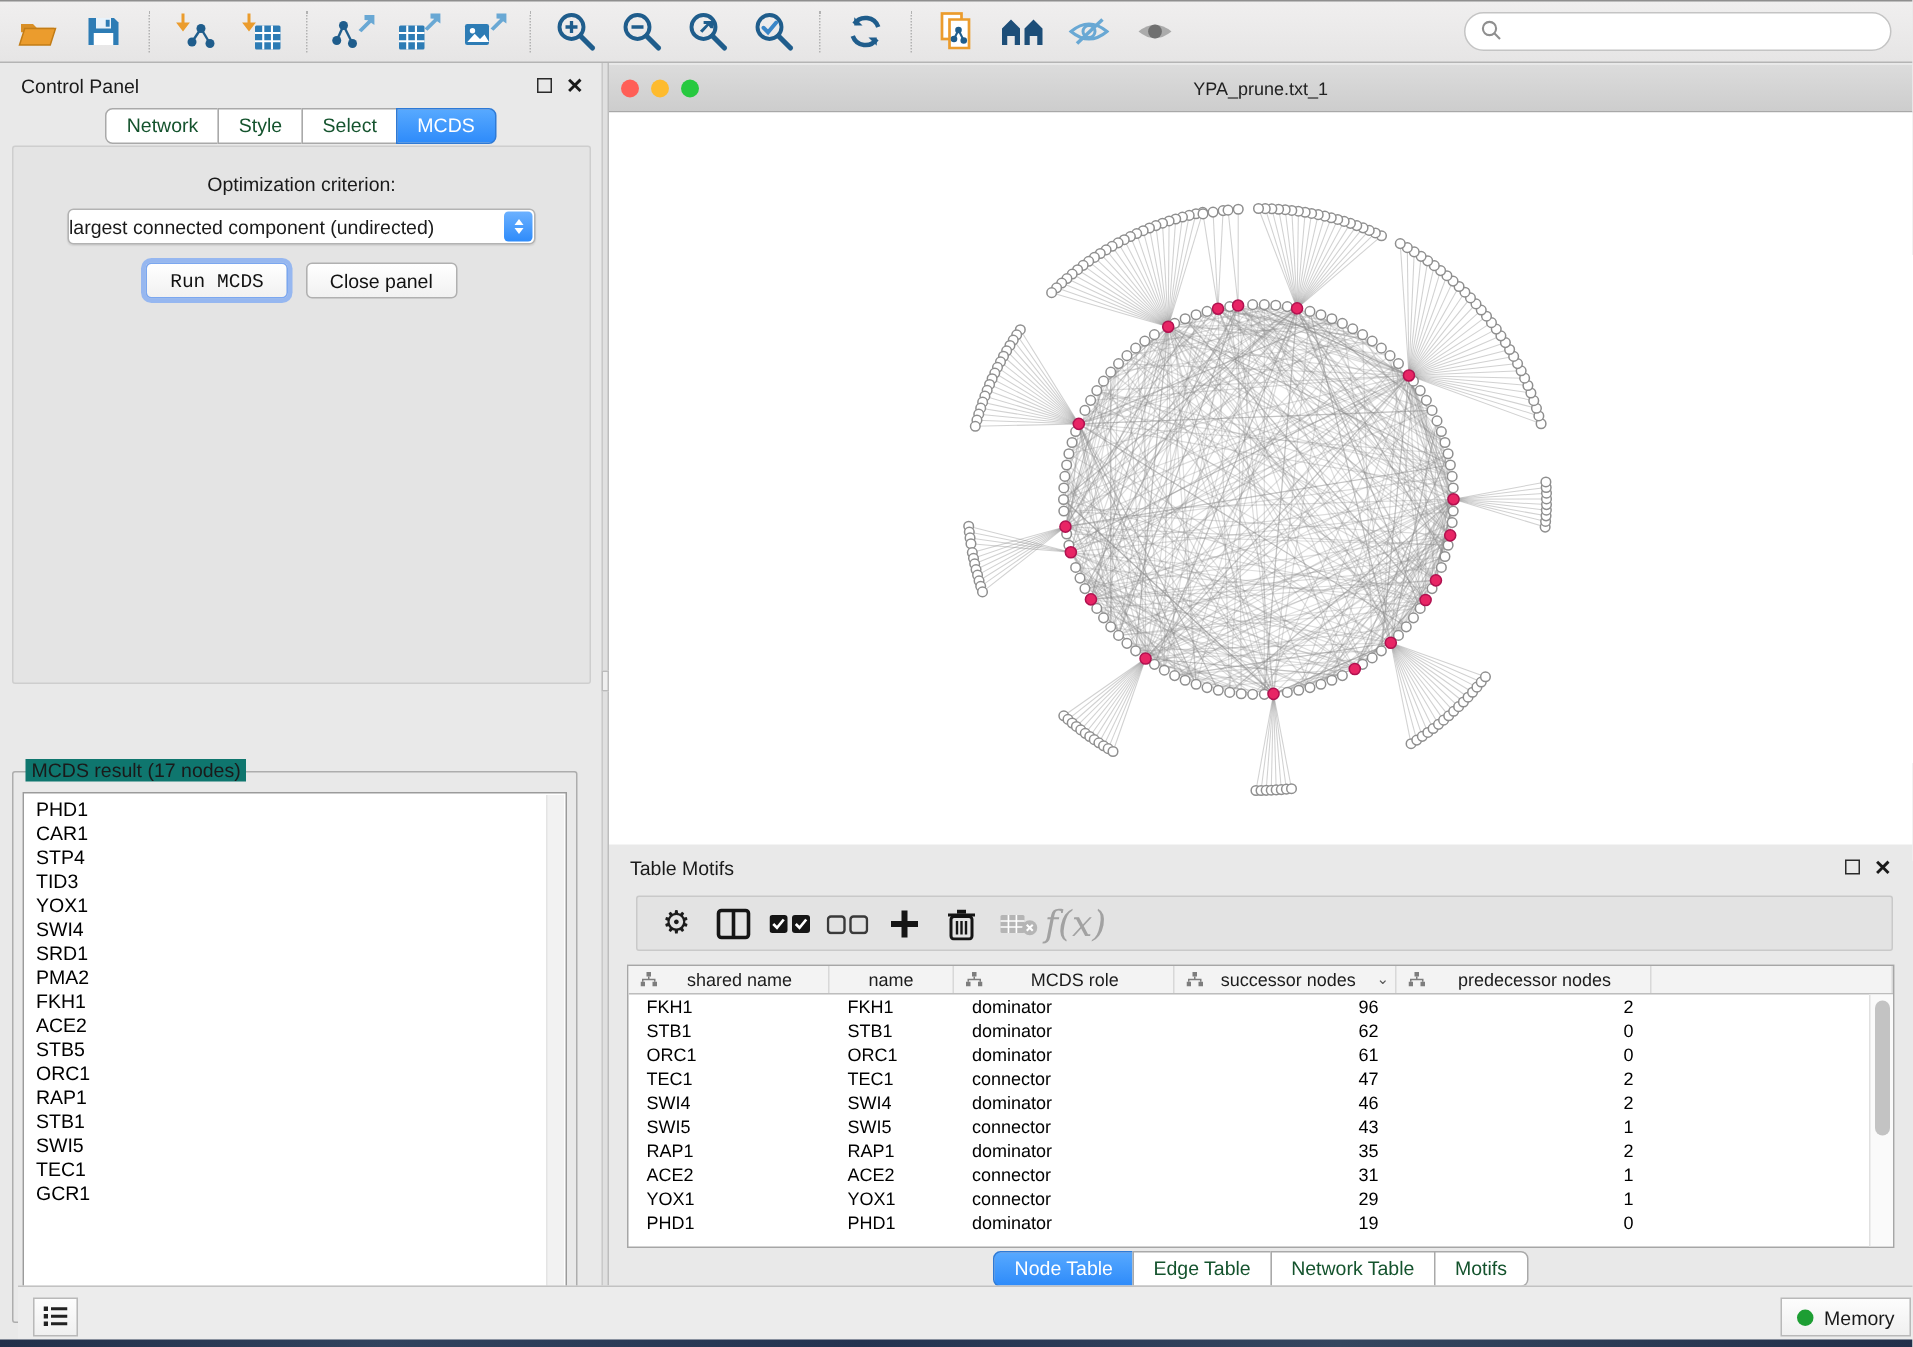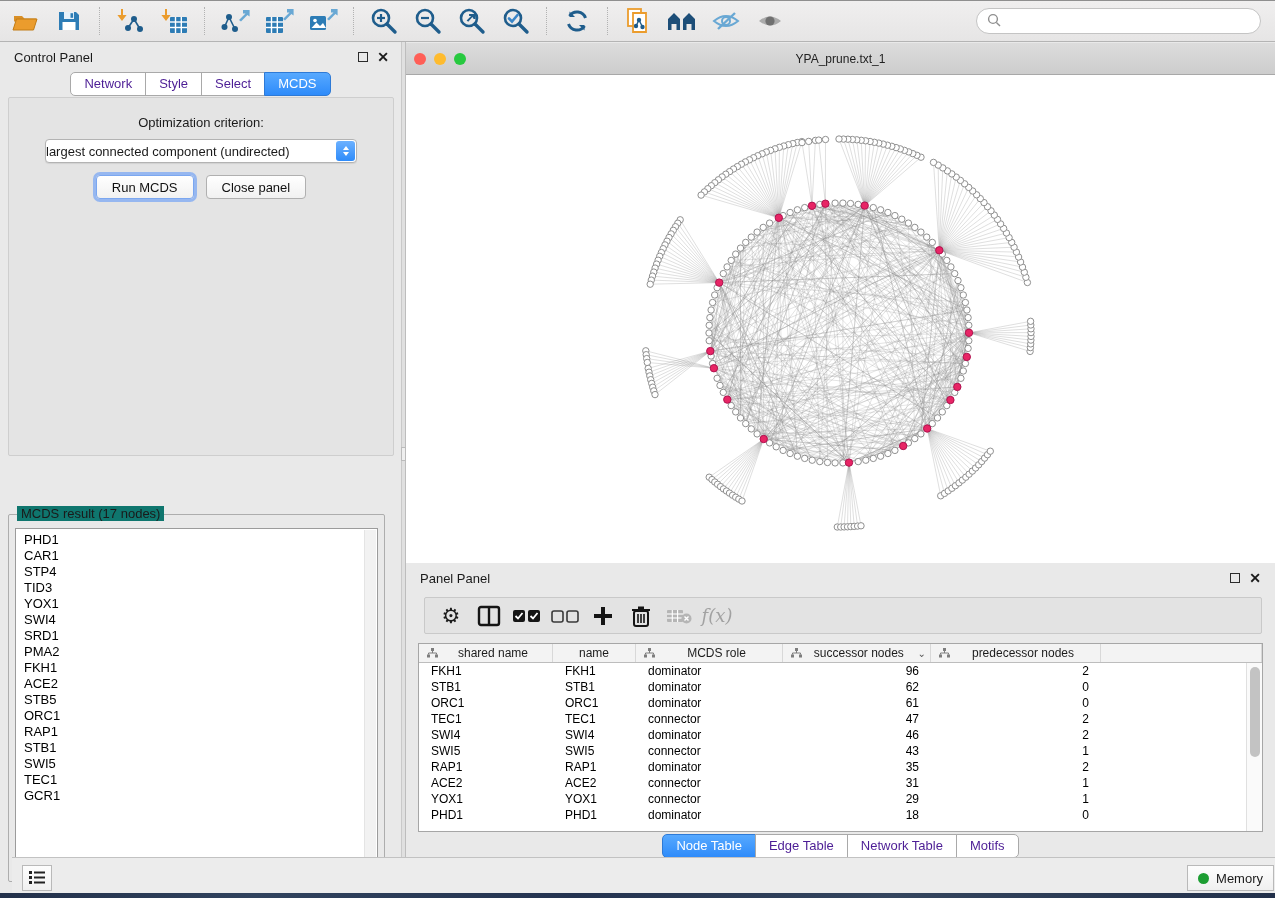--- a/index.html
+++ b/index.html
@@ -16,36 +16,36 @@
 
   
   .control-panel { position:absolute; left:0; top:42px; width:401px; height:815px; background:#e9e9e9; }
   .panel-header { height:28px; display:flex; align-items:center; padding:2px 12px 0 14px; }
   .panel-title { font-size:13px; color:#1a1a1a; }
   .panel-hdr-btns { margin-left:auto; display:flex; align-items:center; gap:9px; }
   .float-btn { width:10px; height:10px; border:1.6px solid #2b2b2b; display:inline-block; cursor:pointer; }
   .close-btn { font-size:14px; font-weight:bold; color:#1a1a1a; cursor:pointer; line-height:10px; }
 
   .seg-tabs { display:inline-flex; }
-  .seg-tab { padding:3px 13px 4px; background:#fff; border:1px solid #a9a9a9; margin-left:-1px; font-size:13px; cursor:pointer; color:#4c1d95; }
+  .seg-tab { padding:3px 13px 4px; background:#fff; border:1px solid #a9a9a9; margin-left:-1px; font-size:13px; cursor:pointer; color:#14532d; }
   .seg-tab:first-child { border-radius:5px 0 0 5px; margin-left:0; }
   .seg-tab:last-child { border-radius:0 5px 5px 0; }
   .seg-tab.active { background:linear-gradient(#57a9ff,#2e8bfa); border-color:#2e7ad6; color:#fff; }
   .ctrl-tabs-row { display:flex; justify-content:center; padding-top:2px; }
 
   .mcds-box { position:absolute; left:8px; top:55px; width:386px; height:359px; background:#e4e4e4; border:1px solid #cecece; border-radius:2px; text-align:center; }
   .crit-label { margin-top:17px; font-size:13px; }
   .select-ctl { position:relative; margin:9px auto 0; width:312px; height:24px; background:#fff; border:1px solid #b3b3b3; border-radius:4px; text-align:left; display:flex; align-items:center; font-size:13px; cursor:pointer; box-shadow:0 1px 1px rgba(0,0,0,.08); }
   .select-stepper { position:absolute; right:1px; top:1px; width:19px; height:20px; border-radius:3px; background:linear-gradient(#6cb1ff,#2e8bfa); display:flex; flex-direction:column; align-items:center; justify-content:center; gap:2px; }
   .chev { width:0; height:0; border-left:3.5px solid transparent; border-right:3.5px solid transparent; }
   .chev.up { border-bottom:4px solid #fff; }
   .chev.down { border-top:4px solid #fff; }
   .btn-row { margin-top:12px; display:flex; justify-content:center; gap:12px; }
   .mac-btn { height:24px; padding:0 15px; background:linear-gradient(#ffffff,#f1f1f1); border:1px solid #b0b0b0; border-radius:4px; font-size:13px; font-family:"Liberation Sans",sans-serif; cursor:pointer; color:#111; }
-  .mac-btn.focused { box-shadow:0 0 0 3px rgba(86,145,250,.55); border-color:#7ba7f0; }
+  .mac-btn.focused { box-shadow:0 0 0 3px rgba(86,145,250,.55); border-color:#7ba7f0;font-family:Liberation Mono, monospace; }
 
   .result-group { position:absolute; left:8px; top:472px; width:377px; height:368px; border:1px solid #adadad; border-radius:2px; }
   .result-legend { position:absolute; top:-9px; left:8px; background:#0f766e; padding:0 4px; font-size:13px; }
   .result-list { position:absolute; left:6px; top:13px; right:6px; bottom:6px; background:#fff; border:1px solid #9b9b9b; overflow:hidden; }
   .result-item { font-size:13px; line-height:16px; padding-left:8px; color:#000; }
   .result-scroll { position:absolute; top:1px; bottom:1px; right:1px; width:12px; background:#f2f2f2; border-left:1px solid #e4e4e4; }
 
   
   .splitter { position:absolute; left:401px; top:42px; width:5px; height:815px; background:#e0e0e0; border-left:1px solid #c9c9c9; border-right:1px solid #bdbdbd; cursor:col-resize; }
   .splitter-grip { position:absolute; left:-1px; top:405px; width:5px; height:14px; background:#efefef; border:1px solid #bbb; }
@@ -59,21 +59,21 @@
   .net-canvas { position:relative; width:869px; height:499px; background:#fff; overflow:hidden; }
   .net-canvas svg { display:block; }
 
   
   .table-panel { position:absolute; left:406px; top:563px; width:869px; height:294px; background:#e9e9e9; }
   .tp-header { height:26px; display:flex; align-items:center; padding:4px 14px 0 14px; }
   .tp-toolbar { position:absolute; left:18px; right:13px; top:34px; height:37px; background:#e3e3e3; border:1px solid #c9c9c9; border-radius:2px; display:flex; align-items:center; padding-left:12px; gap:10px; }
   .tp-tool { width:28px; height:28px; display:flex; align-items:center; justify-content:center; cursor:pointer; }
   .tp-tool.disabled { cursor:default; }
   .gear-glyph { font-size:21px; line-height:21px; color:#1c1c1c; }
-  .fx-glyph { font-family:"DejaVu Serif", serif; font-style:italic; font-size:18px; color:#a2a2a2; }
+  .fx-glyph { font-family:"DejaVu Serif", serif; font-style:italic; font-size:24px; color:#a2a2a2; }
 
   .node-table { position:absolute; left:12px; right:12px; top:80px; height:189px; background:#fff; border:1px solid #a6a6a6; overflow:hidden; }
   .nt-headrow { display:flex; height:19px; background:#f3f3f3; border-bottom:1px solid #bdbdbd; }
   .nt-hcell { display:flex; align-items:center; border-right:1px solid #d8d8d8; font-size:12px; color:#1c1c1c; padding:0 4px; position:relative; cursor:pointer; }
   .nt-hcell .hlabel { margin:0 auto; }
   .nt-hcell .sort { font-size:10px; color:#555; margin-left:2px; }
   .nt-body { position:absolute; left:0; right:16px; top:19px; bottom:0; }
   .nt-row { display:flex; height:16px; }
   .nt-cell { font-size:12px; color:#000; line-height:16px; padding:0 12px; white-space:nowrap; overflow:hidden; }
   .nt-cell.num { text-align:right; }
@@ -1197,21 +1197,21 @@
           <circle cx="307.9" cy="293.2" r="3.7" fill="#e82565" stroke="#b01250" stroke-width="1"></circle>
           <circle cx="304.3" cy="276.1" r="3.7" fill="#e82565" stroke="#b01250" stroke-width="1"></circle>
           <circle cx="313.2" cy="207.6" r="3.7" fill="#e82565" stroke="#b01250" stroke-width="1"></circle>
         </g>
       </svg>
   </div>
 </div>
 
 <div class="table-panel">
   <div class="tp-header">
-    <span class="panel-title">Panel Panel</span>
+    <span class="panel-title">Table Motifs</span>
     <span class="panel-hdr-btns">
       <span class="float-btn"></span>
       <span class="close-btn">✕</span>
     </span>
   </div>
 
   <div class="tp-toolbar" id="tp-toolbar">
       <span class="tp-tool">
         <span class="gear-glyph">⚙</span>
       </span>
@@ -1381,21 +1381,21 @@
           <div class="nt-cell" style="width: 134px;">YOX1</div>
           <div class="nt-cell" style="width: 83px;">YOX1</div>
           <div class="nt-cell" style="width: 147px;">connector</div>
           <div class="nt-cell num" style="width: 148px;">29</div>
           <div class="nt-cell num" style="width: 170px;">1</div>
         </div>
         <div class="nt-row">
           <div class="nt-cell" style="width: 134px;">PHD1</div>
           <div class="nt-cell" style="width: 83px;">PHD1</div>
           <div class="nt-cell" style="width: 147px;">dominator</div>
-          <div class="nt-cell num" style="width: 148px;">18</div>
+          <div class="nt-cell num" style="width: 148px;">19</div>
           <div class="nt-cell num" style="width: 170px;">0</div>
         </div>
       </div>
     <div class="nt-scroll">
       <div class="nt-thumb"></div>
     </div>
   </div>
 
   <div class="tp-tabs-row">
     <span class="seg-tabs" id="table-tabs">

